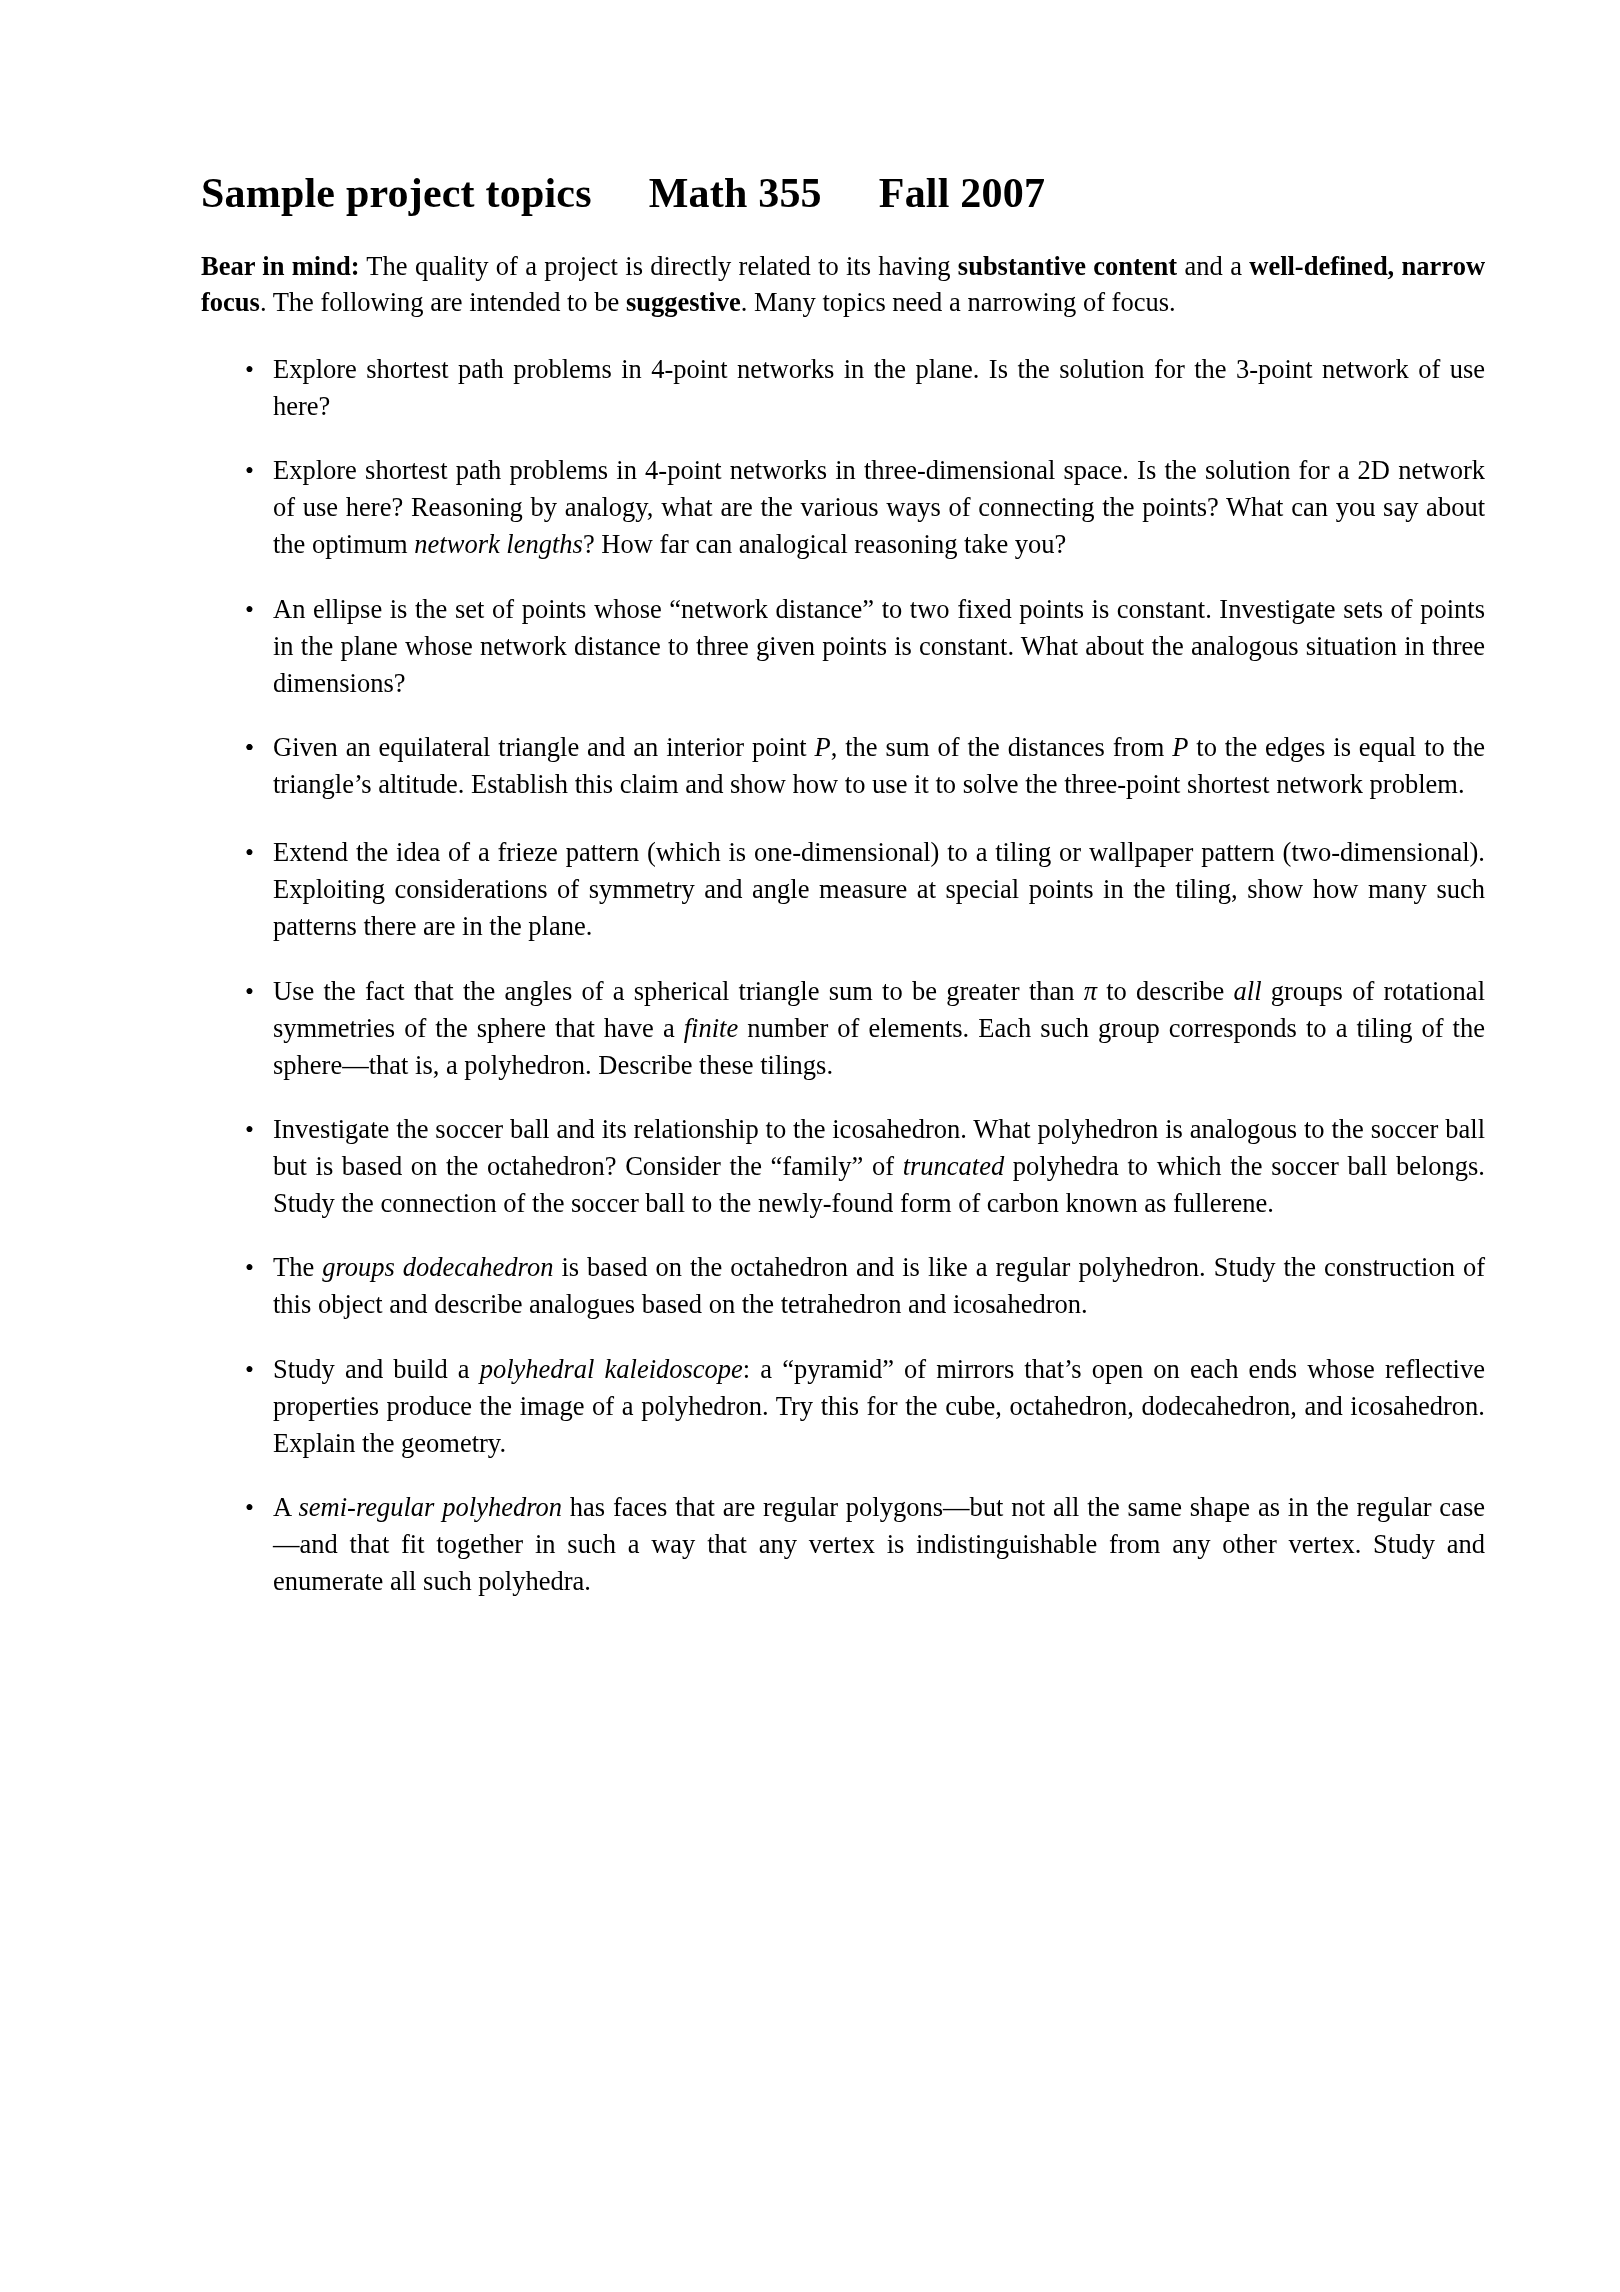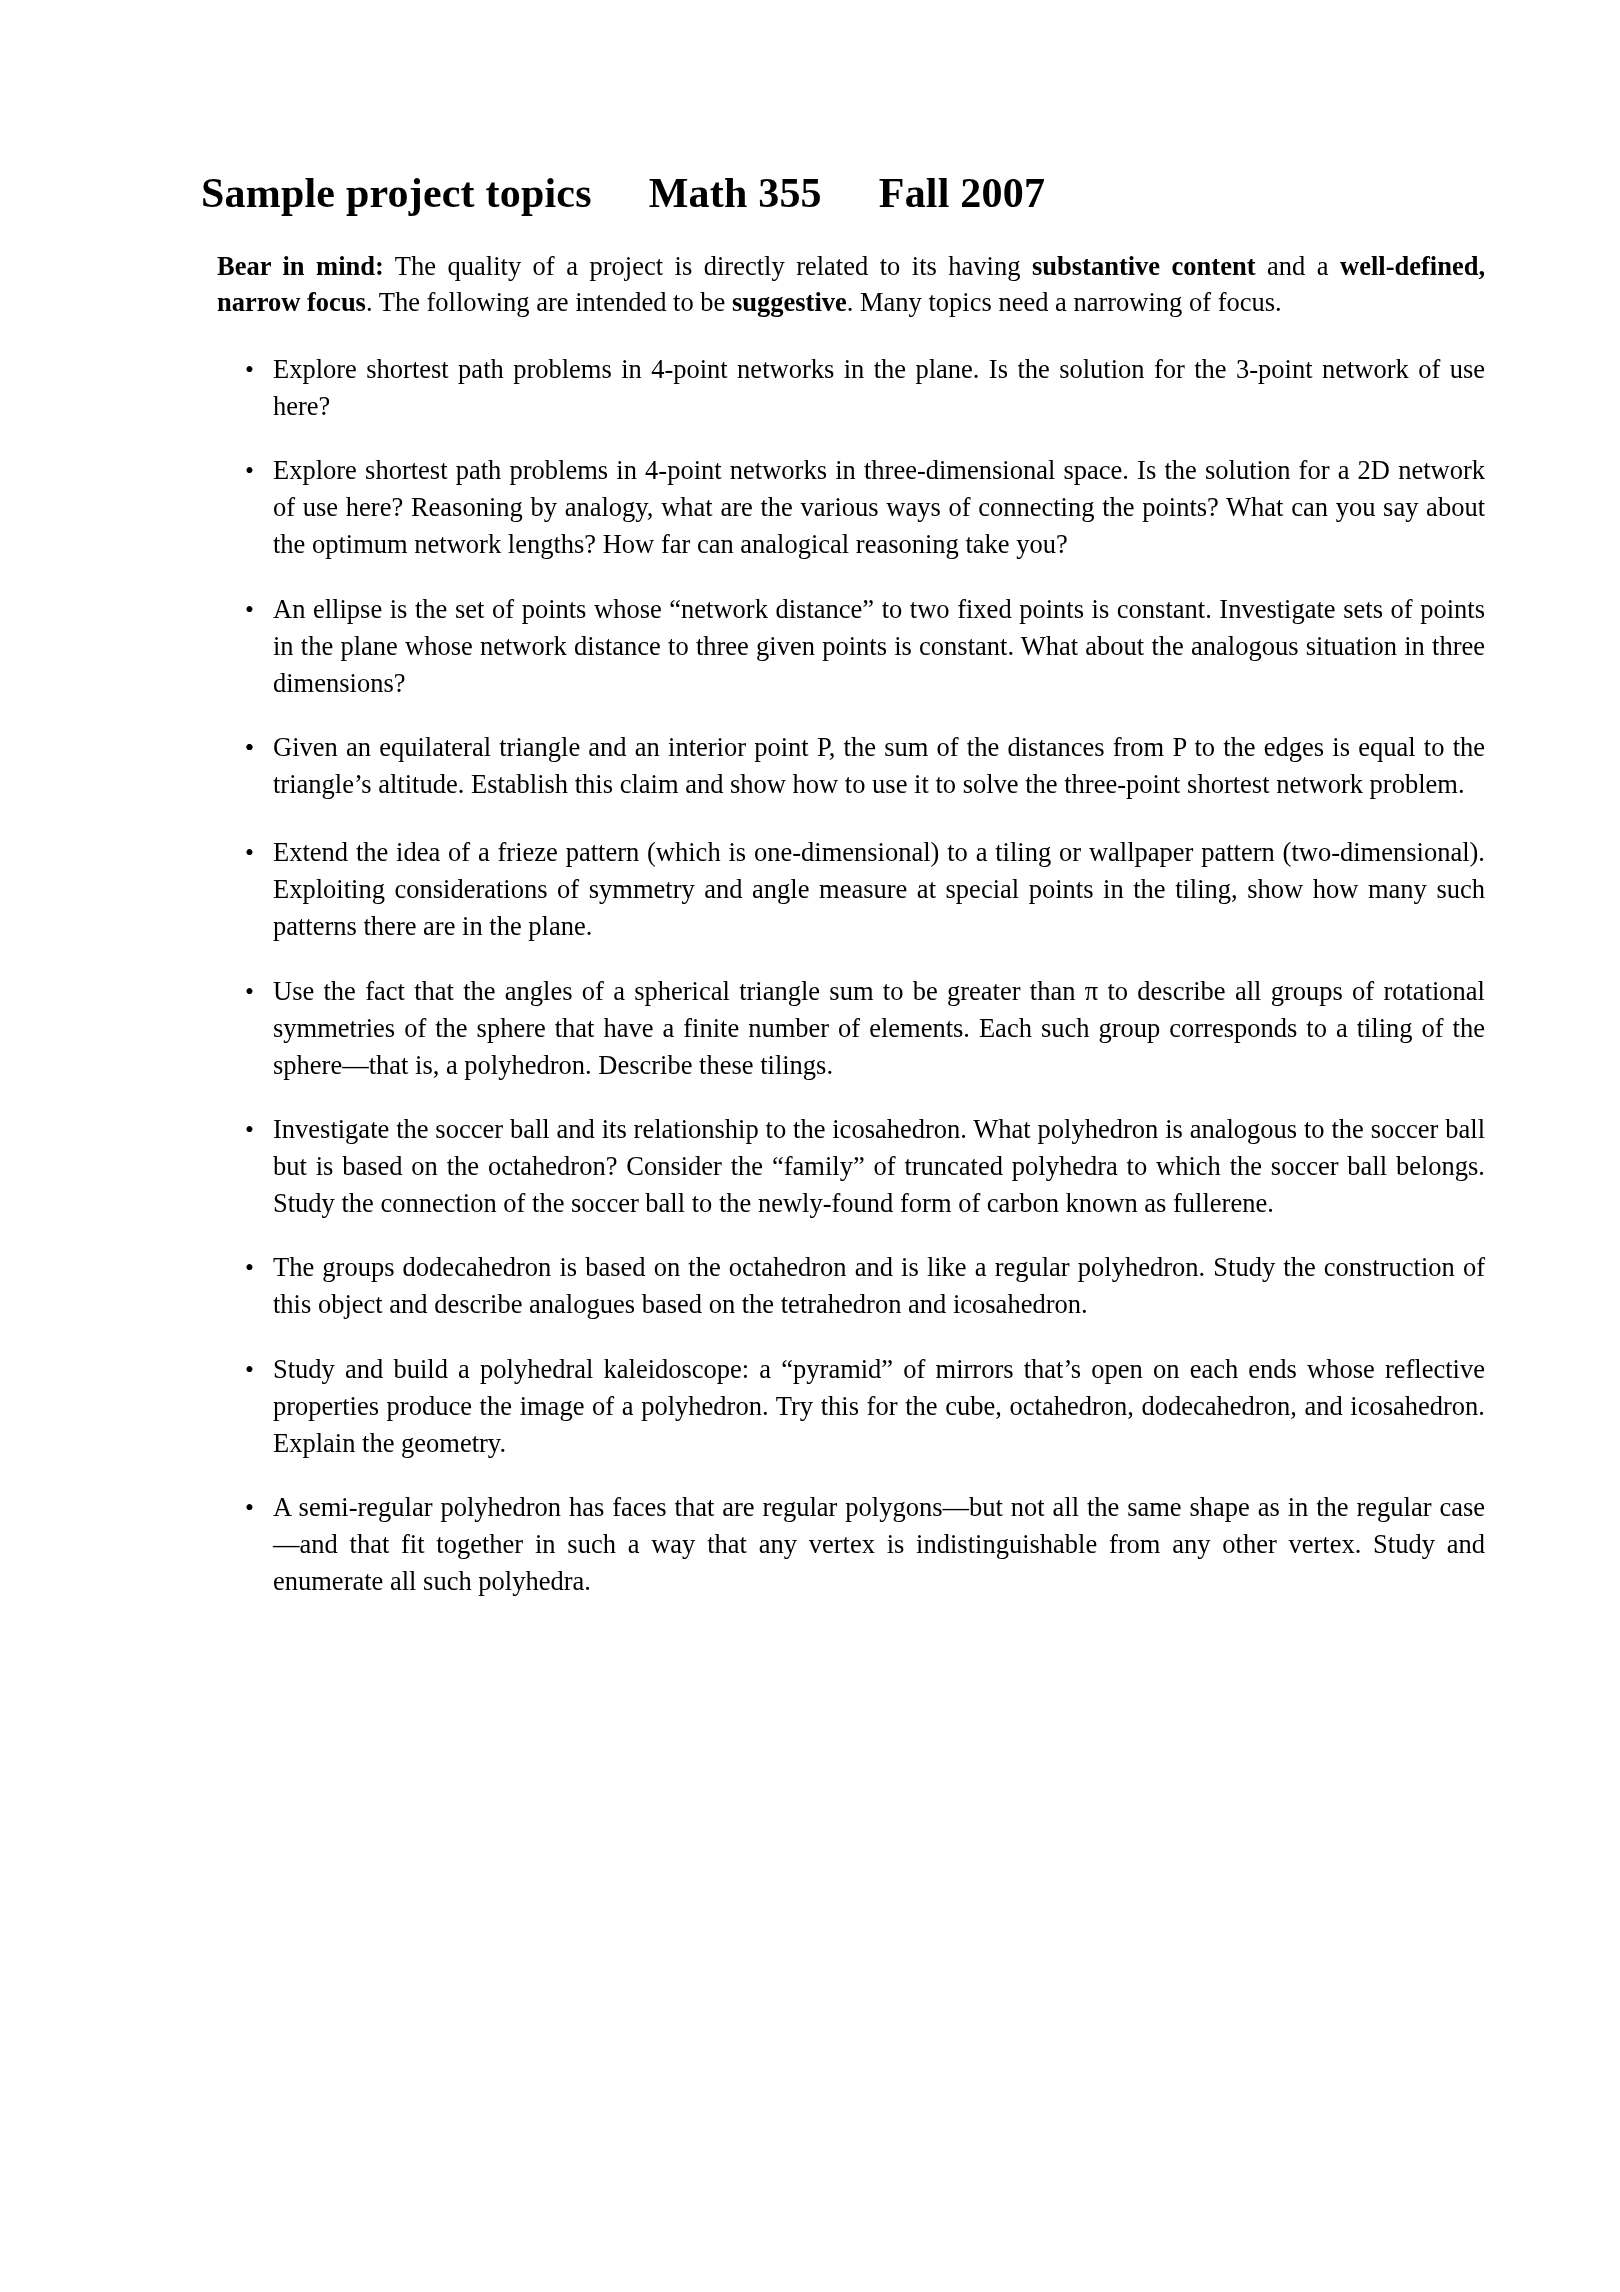--- a/index.html
+++ b/index.html
@@ -22,27 +22,27 @@
   }
   .doc-title {
     font-size: 42px;
     font-weight: bold;
     letter-spacing: 0.2px;
     white-space: nowrap;
   }
   .doc-title .t-part { margin-right: 57px; }
   .doc-title .t-part:last-child { margin-right: 0; }
   .intro {
-    margin: 31px 0 0 16px;
+    margin: 31px 0 0 0;
     font-size: 26.5px;
     line-height: 36px;
     text-align: justify;
   }
   .b { font-weight: bold; }
-  .i { }
+  .i { font-style: italic; }
   .section-heading {
     font-size: 30px;
     font-weight: bold;
     margin: 51px 0 0 0;
     letter-spacing: 0.2px;
   }
   ul.topics {
     list-style: none;
     margin: 31px 0 0 0;
     padding: 0 0 0 72px;

